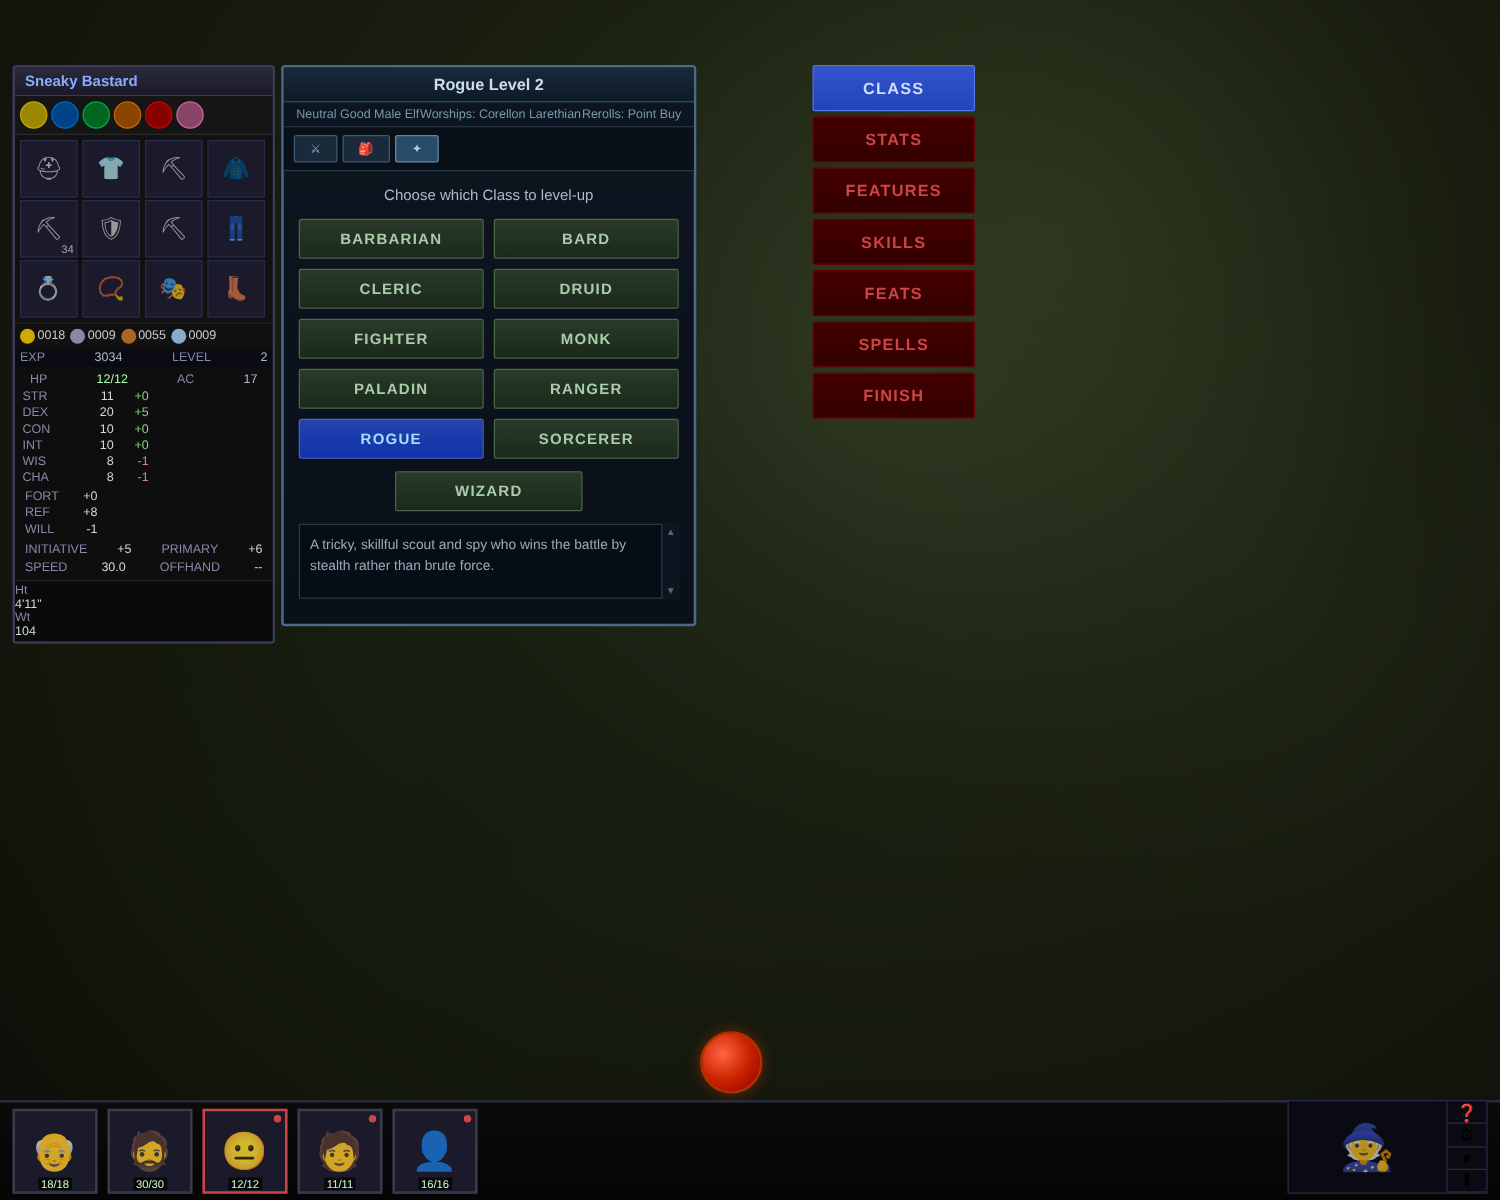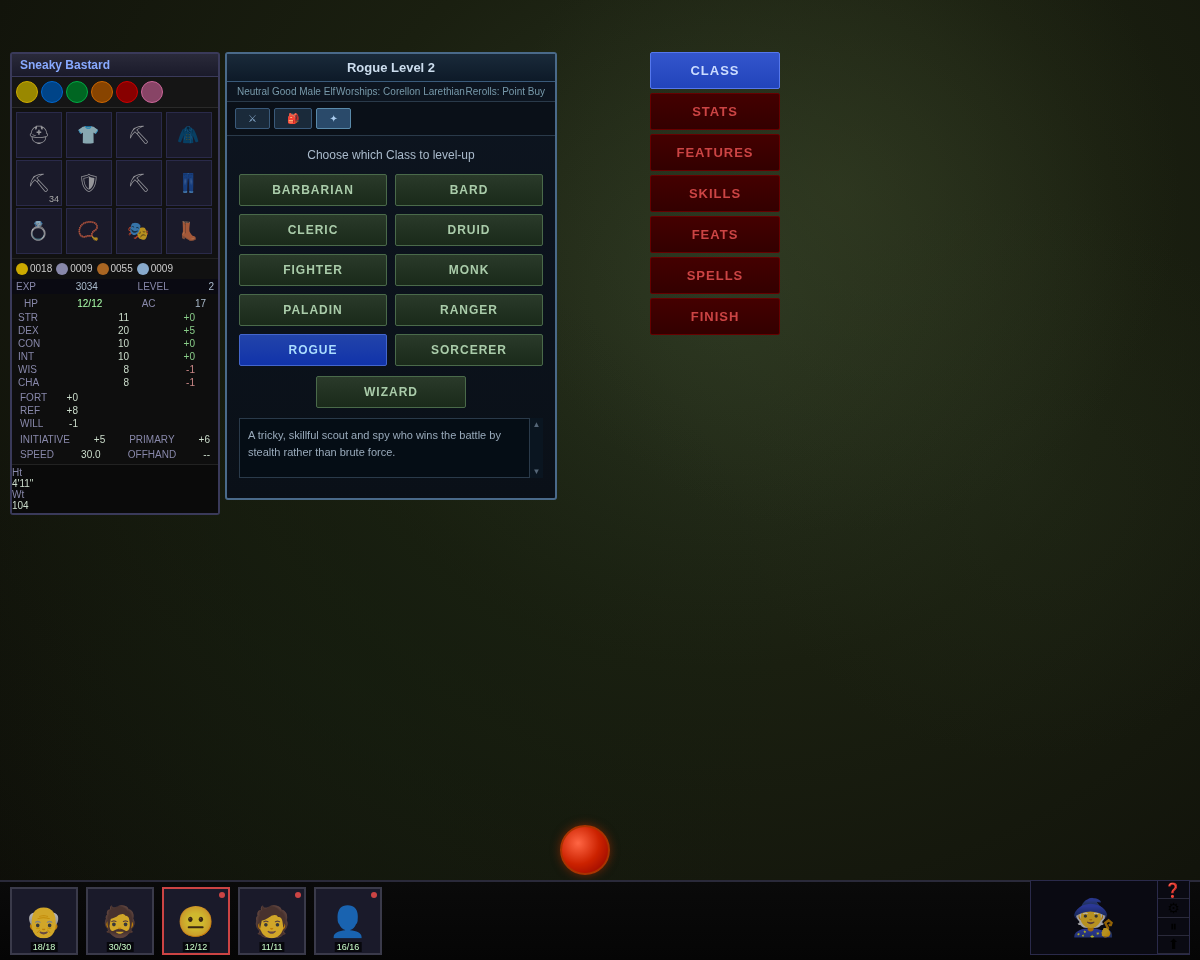--- a/index.html
+++ b/index.html
@@ -147,21 +147,20 @@
     .stats-section {
       padding: 2px 4px;
       background: #0e0e0e;
     }
 
     .stat-row {
       display: flex;
       align-items: center;
       padding: 1px 2px;
       font-size: 10px;
-      gap: 38px;
     }
 
     .stat-label {
       color: #8888aa;
       width: 45px;
       font-size: 10px;
     }
 
     .stat-value {
       color: #ccddcc;

